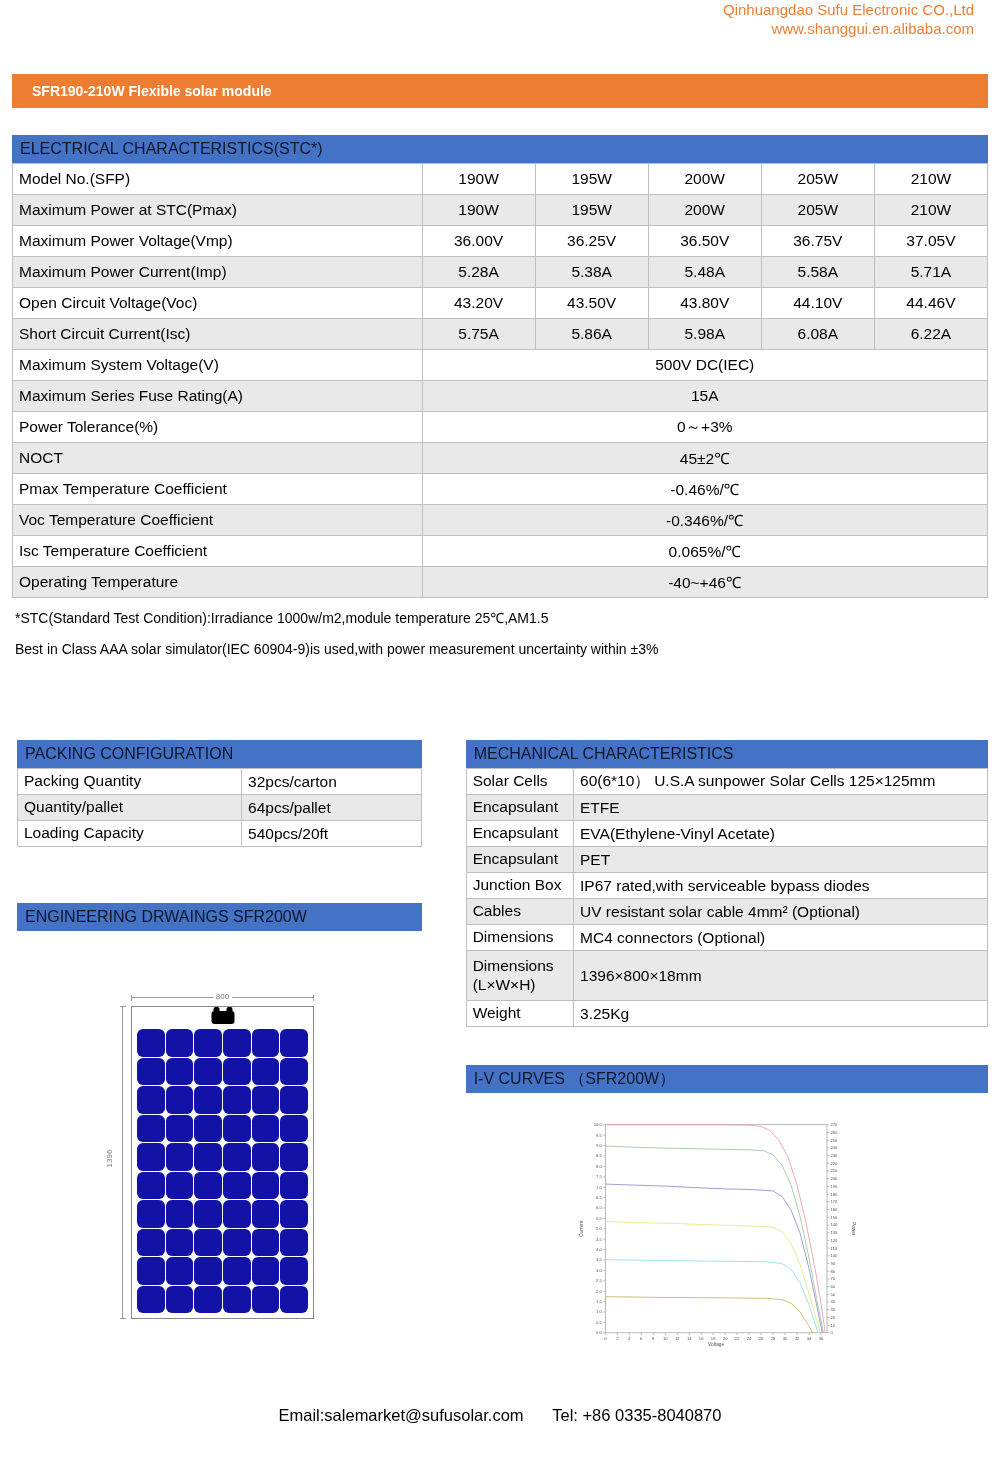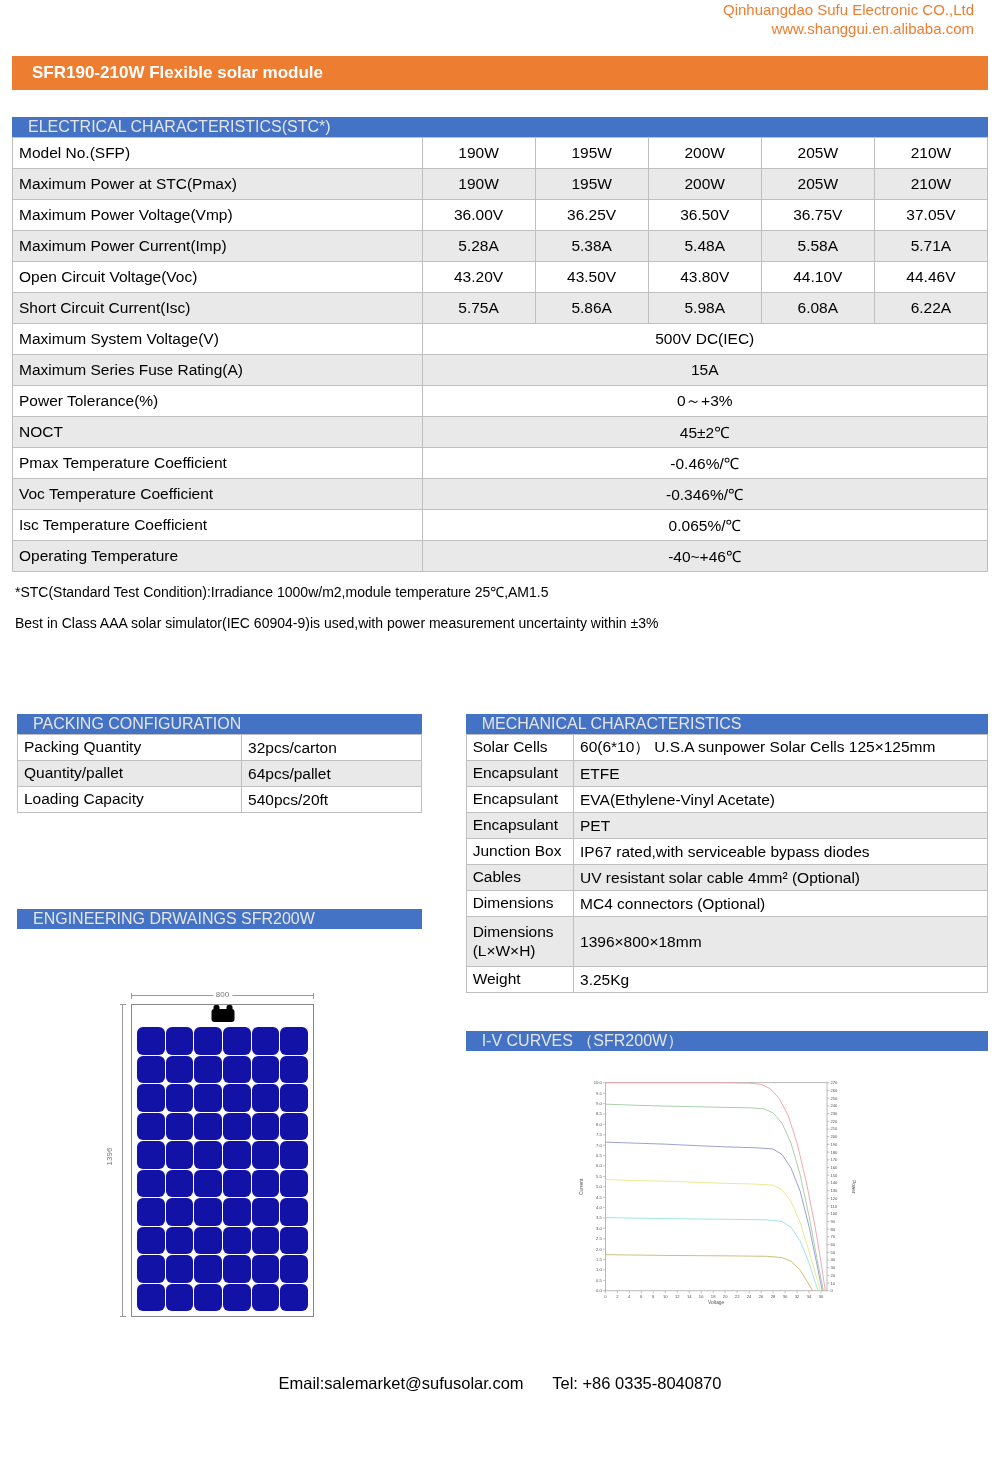--- a/index.html
+++ b/index.html
@@ -2,46 +2,46 @@
 <html><head>
 <meta charset="utf-8">
 <style>
   *{margin:0;padding:0;box-sizing:border-box}
   html,body{width:1000px;background:#fff}
   body{height:1483px;overflow:hidden;font-family:"Liberation Sans",sans-serif;color:#000}
   .page{width:1000px;height:1483px;padding:0 12px;position:relative}
 
   .hdr{text-align:right;padding-right:14px;color:#ED7D31;font-size:15px;line-height:19px}
 
-  .banner{margin-top:18px;height:34px;background:#ED7D31;color:#fff;font-weight:bold;
-          font-size:17px;display:flex;align-items:center;padding-left:20px}
-
-  .band{height:20px;background:#4472C4;color:#e5e5e5;font-size:16px;display:flex;
-        align-items:center;padding-left:16px}
+  .banner{margin-top:36px;height:34px;background:#ED7D31;color:#fff;font-weight:bold;
+          font-size:14px;display:flex;align-items:center;padding-left:20px}
+
+  .band{height:28px;background:#4472C4;color:#0f172a;font-size:16px;display:flex;
+        align-items:center;padding-left:8px}
 
   table{border-collapse:collapse;width:100%;table-layout:fixed}
   th,td{border:1px solid #BFBFBF;font-weight:normal;font-size:15.5px}
   tr.alt{background:#E9E9E9}
   th{text-align:left;padding-left:6px;white-space:pre-line;line-height:1.2}
 
   .elec{margin-top:27px}
   .elec tr{height:31px}
   .elec td{text-align:center}
 
   .note{font-size:14px;margin:10px 0 0 3px}
   .note2{margin-top:14px}
 
   .cols{display:flex;margin-top:83px;padding-left:5px}
   .col-l{width:409px}
   .col-r{width:528px;margin-left:44px}
   .pack tr,.mech tr{height:26px}
   .mech tr.tall{height:50px}
   .pack td,.mech td{padding-left:6px}
 
-  .eng-band{margin-top:96px}
+  .eng-band{margin-top:56px}
   .iv-band{margin-top:38px}
 
   .drawing{position:relative;height:345px;margin-top:60px}
   .dimh{position:absolute;top:6px;left:114px;width:183px;border-top:1px solid #999}
   .dimh::before,.dimh::after{content:'';position:absolute;top:-3px;width:1px;height:6px;background:#999}
   .dimh::before{left:0}.dimh::after{right:0}
   .dimh-label{position:absolute;top:-6px;left:50%;transform:translateX(-50%);
               background:#fff;padding:0 3px;font-size:8px;color:#777;line-height:10px}
   .dimv{position:absolute;left:105px;top:15px;height:313px;border-left:1px solid #999}
   .dimv::before,.dimv::after{content:'';position:absolute;left:-3px;width:6px;height:1px;background:#999}

